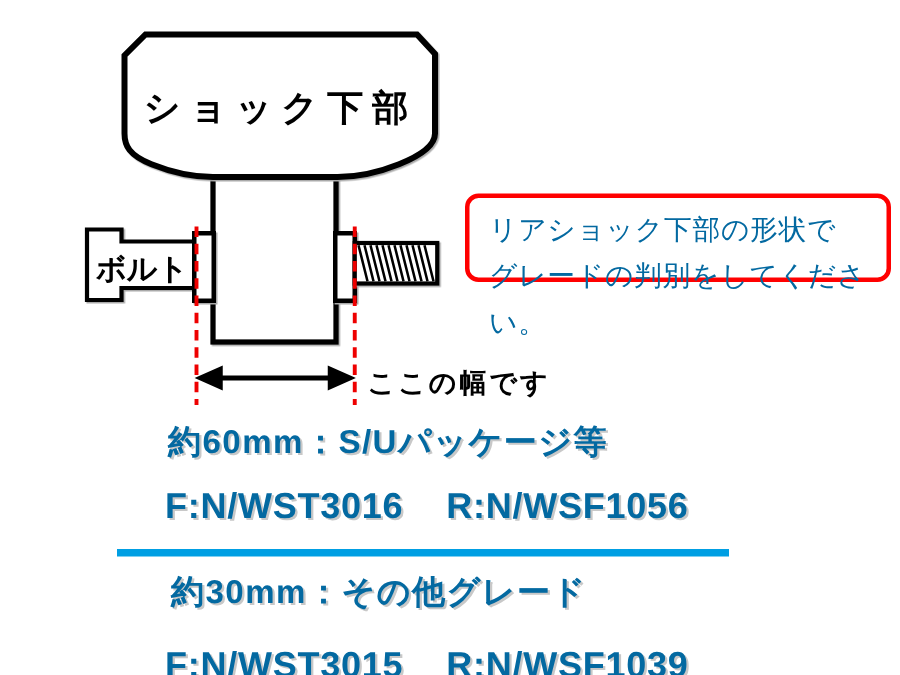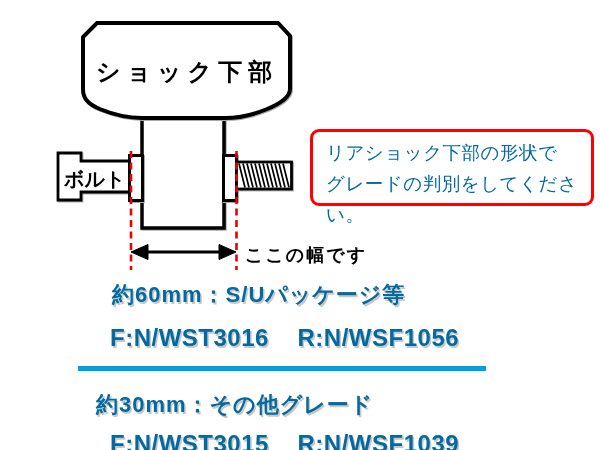--- a/index.html
+++ b/index.html
@@ -7,36 +7,36 @@
     position:relative;width:600px;height:450px;background:#ffffff;overflow:hidden;
     font-family:"Liberation Sans","DejaVu Sans",sans-serif;color:#0369a1;
   }
   #diagram-svg{position:absolute;left:0;top:0;}
   .outline{fill:#ffffff;stroke:#000000;filter:drop-shadow(1.5px 1.5px 0px #aaaaaa);}
   .svg-label{fill:#000000;font-family:"Liberation Sans","DejaVu Sans",sans-serif;font-weight:600;}
   .hatch{stroke:#000;stroke-width:1.7;fill:none;}
   .dash-line{stroke-width:2.6;stroke-dasharray:7 4.5;fill:none;}
   .arrow-part{stroke:#000;fill:#000;}
   .info-box{
-    position:absolute;left:310px;top:129px;width:284px;height:77px;
+    position:absolute;left:310px;top:129px;width:284px;height:59px;
     border:3px solid #ff0000;border-radius:9px;box-sizing:border-box;
     padding:5px 0 0 13px;font-size:18.5px;line-height:31px;letter-spacing:0.5px;
     background:#fff;
   }
   .spec-size{
     position:absolute;font-size:22px;font-weight:800;letter-spacing:1px;
     text-shadow:1.5px 1.5px 0 #c8c8c8;white-space:pre;
   }
   .spec-parts{
     position:absolute;font-size:24px;font-weight:bold;letter-spacing:0.5px;
     text-shadow:1.5px 1.5px 0 #c8c8c8;white-space:pre;
   }
   #spec1-size{left:112px;top:280px;}
   #spec1-parts{left:110px;top:324px;}
-  #spec2-size{left:96px;top:380px;margin-top:10px;}
+  #spec2-size{left:114px;top:380px;}
   #spec2-parts{left:110px;top:406px;margin-top:24px;}
   .divider{
     position:absolute;left:78px;top:366px;width:408px;height:5px;background:#009FE3;
   }
 </style>
 </head>
 <body>
 
 <div id="canvas">
 

